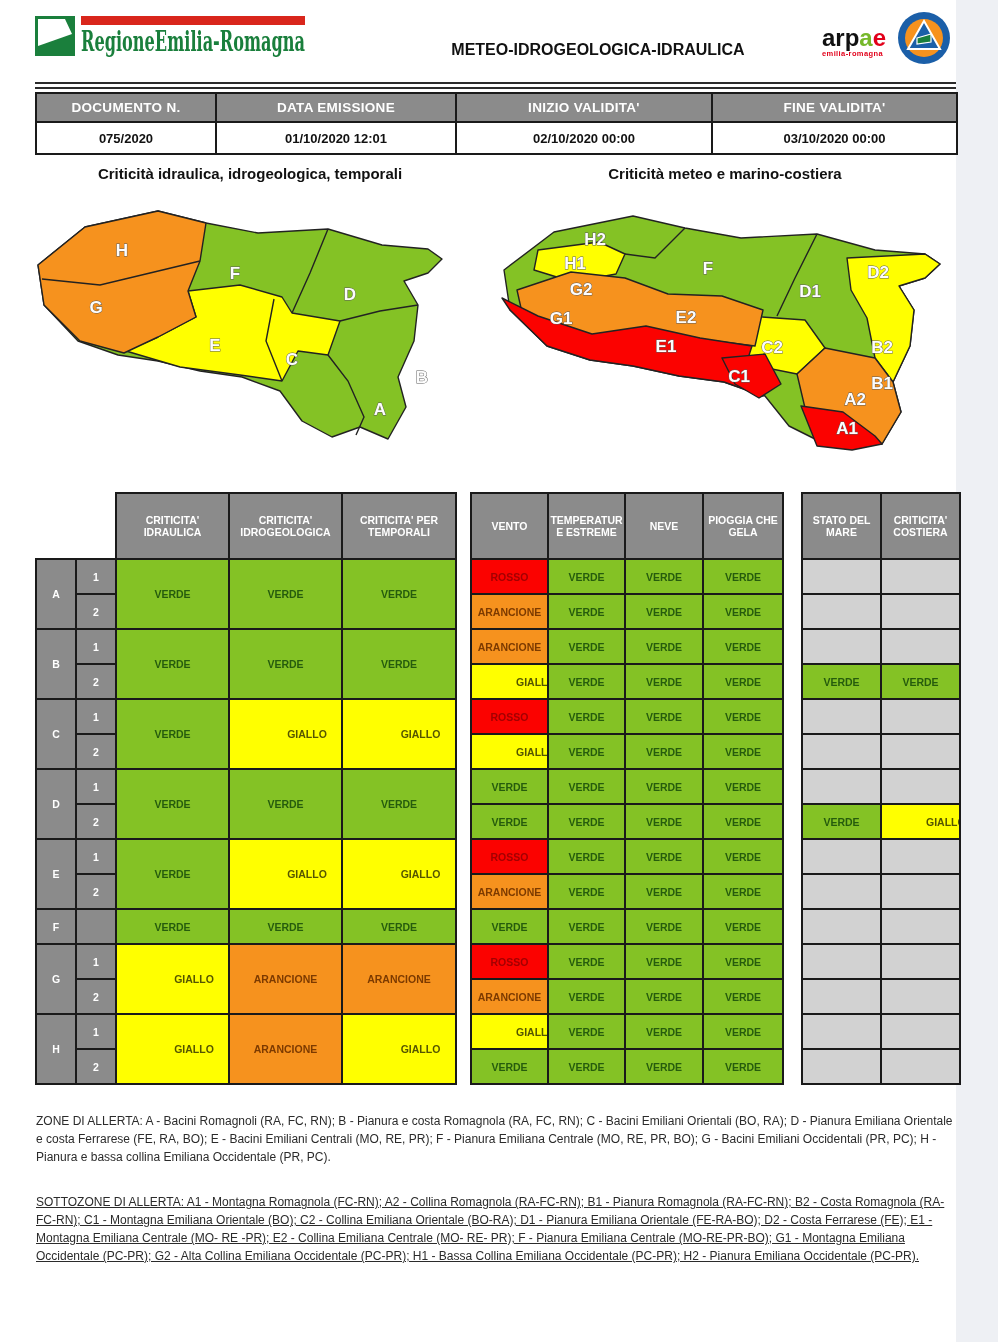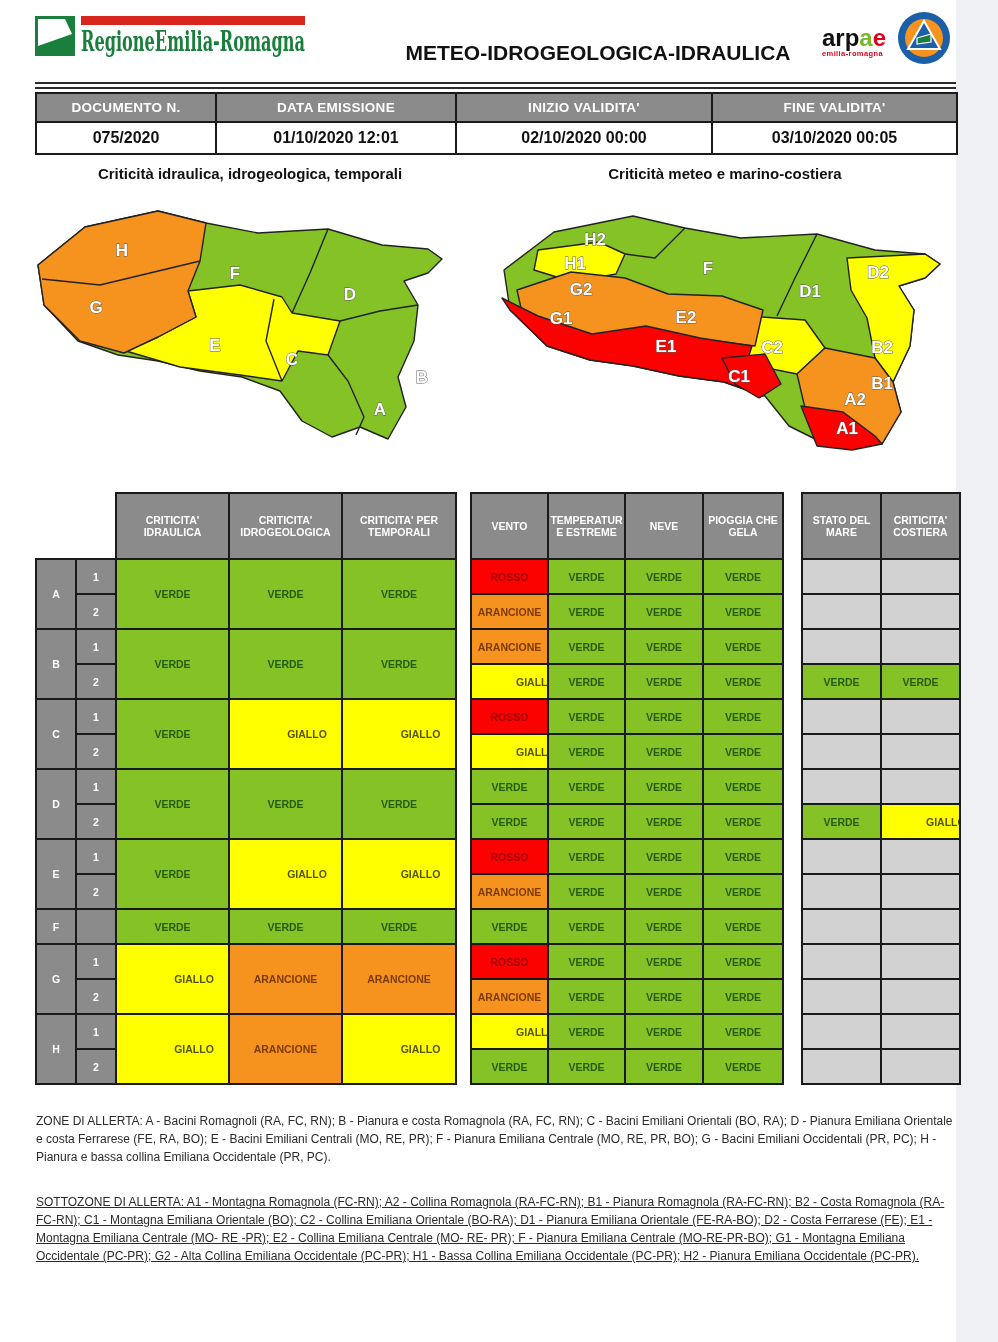--- a/index.html
+++ b/index.html
@@ -5,38 +5,38 @@
   html,body{margin:0;padding:0;background:#ffffff;}
   body{font-family:"Liberation Sans", sans-serif;}
   #page{position:relative;width:998px;height:1342px;background:#fff;overflow:hidden;}
   #right-strip{position:absolute;top:0;left:956px;width:42px;height:1342px;background:#eef0f4;}
 
   
   #region-logo{position:absolute;left:35px;top:14px;}
   #title1{position:absolute;left:545px;top:4px;width:272px;text-align:right;
           font-size:31px;font-weight:bold;color:#111;letter-spacing:.5px;}
   #title2{position:absolute;left:378px;top:41px;width:440px;text-align:center;
-          font-size:21px;font-weight:bold;color:#111;}
+          font-size:16px;font-weight:bold;color:#111;}
   #arpae{position:absolute;left:822px;top:27px;width:72px;text-align:left;}
   #arpae .big{font-size:24px;font-weight:bold;letter-spacing:0;line-height:22px;}
   #arpae .sub{font-size:7.5px;font-weight:bold;color:#e2001a;letter-spacing:.4px;}
   #pc-badge{position:absolute;left:897px;top:11px;}
   #dbl-rule{position:absolute;left:35px;top:82px;width:921px;height:3px;
             border-top:2px solid #2b2b2b;border-bottom:2px solid #2b2b2b;}
 
   
   table{border-collapse:collapse;table-layout:fixed;}
   td,th{border:2px solid #1a1a1a;text-align:center;vertical-align:middle;
         overflow:hidden;padding:0 1px;}
   th{background:var(--header-gray);color:#fff;font-weight:bold;overflow-wrap:anywhere;}
 
   
   #doc-table{position:absolute;left:35px;top:92px;width:921px;}
   #doc-table th{height:27px;font-size:13.5px;letter-spacing:.3px;}
-  #doc-table td{height:30px;font-size:16px;font-weight:bold;color:#111;background:#fff;}
+  #doc-table td{height:30px;font-size:13px;font-weight:bold;color:#111;background:#fff;}
 
   
   .map-title{position:absolute;font-size:15px;font-weight:bold;color:#111;text-align:center;}
   #map-title-left{left:40px;top:165px;width:420px;}
   #map-title-right{left:505px;top:165px;width:440px;}
   svg text.zlab{font-family:"Liberation Sans",sans-serif;font-size:17px;font-weight:bold;
                 fill:#fdfdfd;stroke:#5a5a5a;stroke-width:.9px;paint-order:stroke;
                 text-anchor:middle;}
 
   
@@ -103,21 +103,21 @@
         <tr>
       <th>DOCUMENTO N.</th>
       <th>DATA EMISSIONE</th>
       <th>INIZIO VALIDITA'</th>
       <th>FINE VALIDITA'</th>
     </tr>
     <tr>
       <td>075/2020</td>
       <td>01/10/2020 12:01</td>
       <td>02/10/2020 00:00</td>
-      <td>03/10/2020 00:05</td>
+      <td>03/10/2020 00:00</td>
     </tr>
   </tbody>
     </table>
 
   <div id="map-title-left" class="map-title">Criticità idraulica, idrogeologica, temporali</div>
   <div id="map-title-right" class="map-title">Criticità meteo e marino-costiera</div>
 
   <svg style="position:absolute;left:30px;top:193px;" width="430" height="275" viewBox="0 0 430 275">
     <g stroke="#222" stroke-width="1.4" stroke-linejoin="round">
       <path d="M8,72 L55,34 L128,18 L176,30 L228,40 L298,36 L352,52 L398,56 L412,66 L398,80 L374,88 L388,112 L384,148 L368,184 L376,214 L358,246 L330,234 L302,244 L272,228 L250,198 L212,184 L170,178 L128,168 L88,162 L48,148 L14,112 Z" fill="#84c225"></path>

